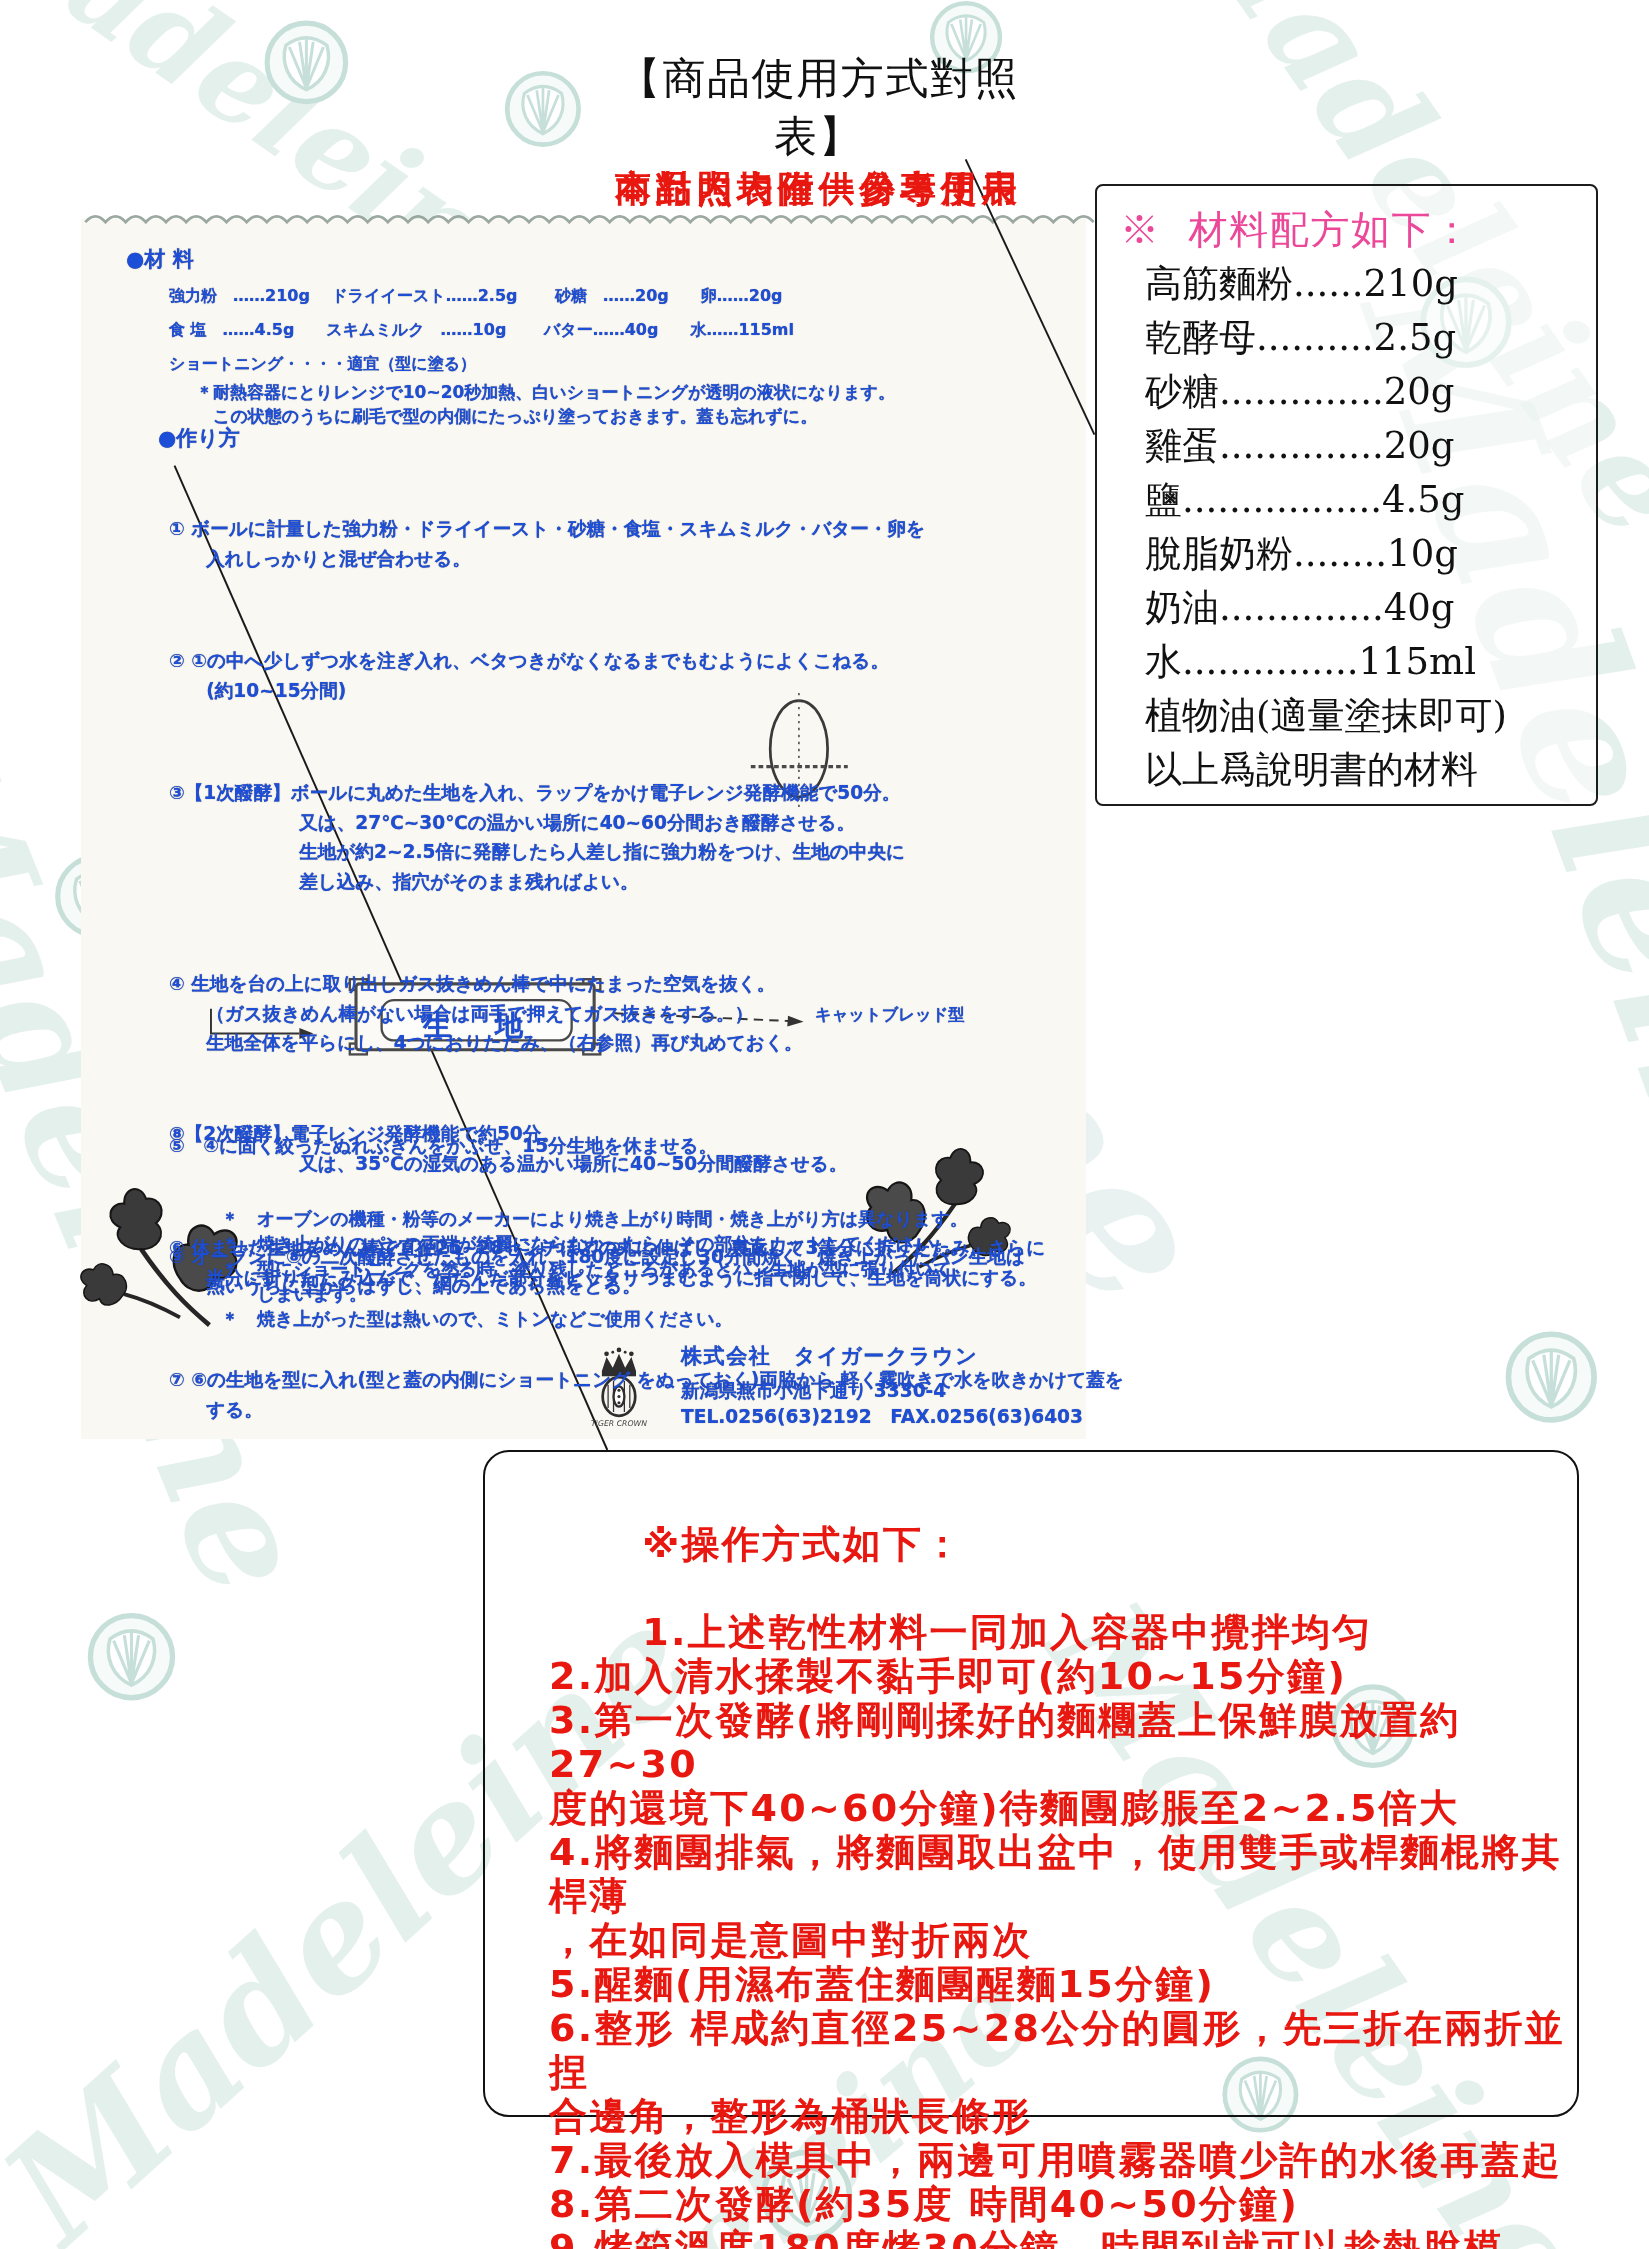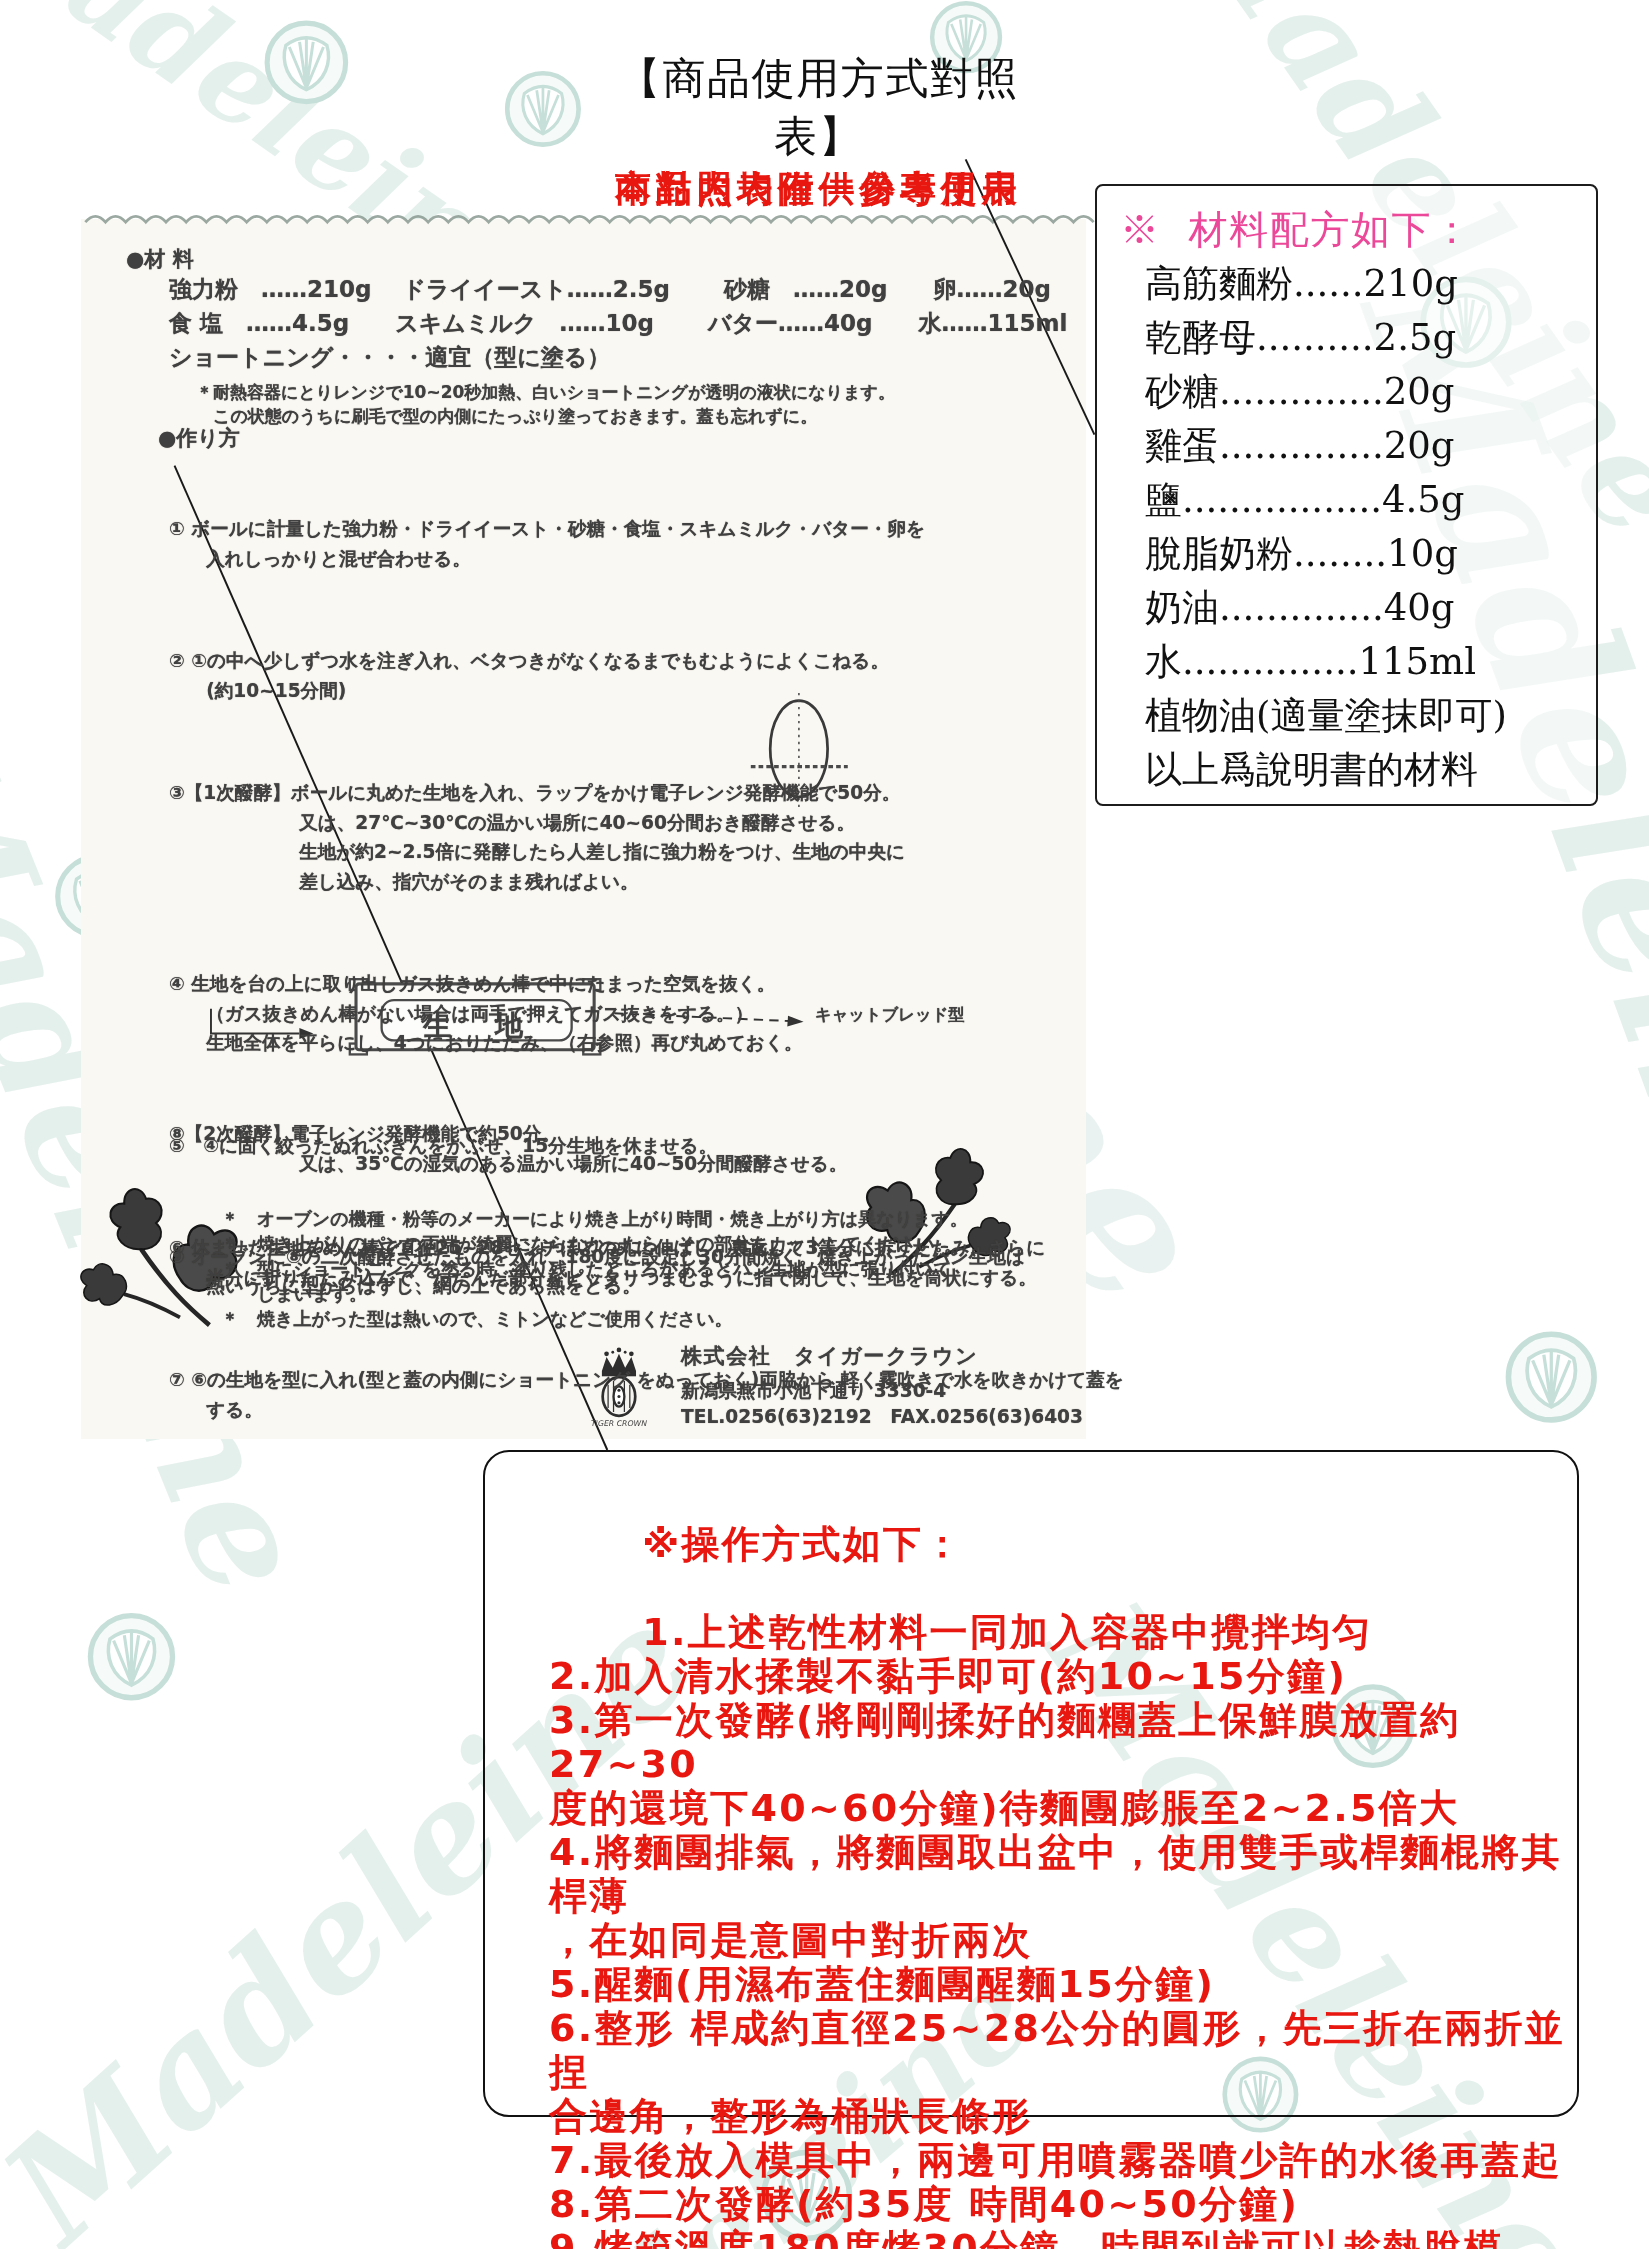--- a/index.html
+++ b/index.html
@@ -13,23 +13,23 @@
   
   .scan-paper{position:absolute;left:81px;top:219px;width:1005px;height:1220px;background:#faf8f3;}
   .overlay-svg{position:absolute;left:0;top:0;pointer-events:none;}
   
   .page-title{position:absolute;left:578px;top:50px;width:481px;text-align:center;
      font-family:"DejaVu Serif","Liberation Serif",serif;font-size:43px;color:#111;letter-spacing:1.6px;}
   .page-sub{position:absolute;left:570px;width:497px;text-align:center;font-weight:900;
      color:#e8170f;font-size:36px;letter-spacing:4.7px;}
   .sub1{top:121px;margin-top:44px;} .sub2{top:165px;}
   
-  .doc{color:#404040;text-shadow:0 0 0.9px rgba(50,45,40,.7);white-space:pre-wrap;}
+  .doc{color:#1d4ed8;text-shadow:0 0 0.9px rgba(50,45,40,.7);white-space:pre-wrap;}
   .mat-header{position:absolute;left:126px;top:245px;font-size:21px;font-weight:700;}
-  .mat-rows{position:absolute;left:169px;top:272px;font-size:23px;line-height:34px;font-weight:700;}
+  .mat-rows{position:absolute;left:169px;top:279px;font-size:16px;line-height:34px;font-weight:700;}
   .mat-note{position:absolute;left:196px;top:380px;font-size:17px;line-height:24px;font-weight:700;}
   .steps-header{position:absolute;left:126px;top:424px;font-size:21px;font-weight:700;margin-left:32px;}
   .steps{position:absolute;left:169px;top:455px;font-size:18.6px;line-height:29.5px;font-weight:700;}
   .steps .step{margin:0 0 14px 0;}
   .steps2{position:absolute;left:169px;top:1060px;font-size:18.6px;line-height:29.5px;font-weight:700;}
   .steps2 .step{margin:0 0 4.7px 0;}
   .pan-label{position:absolute;left:382px;top:1007px;width:190px;text-align:center;
      font-size:28px;font-weight:700;letter-spacing:7.8px;}
   .pan-type{position:absolute;left:815px;top:1004px;font-size:16.3px;font-weight:700;}
   .doc-notes{position:absolute;left:221px;top:1206px;font-size:18px;line-height:25px;font-weight:700;}

